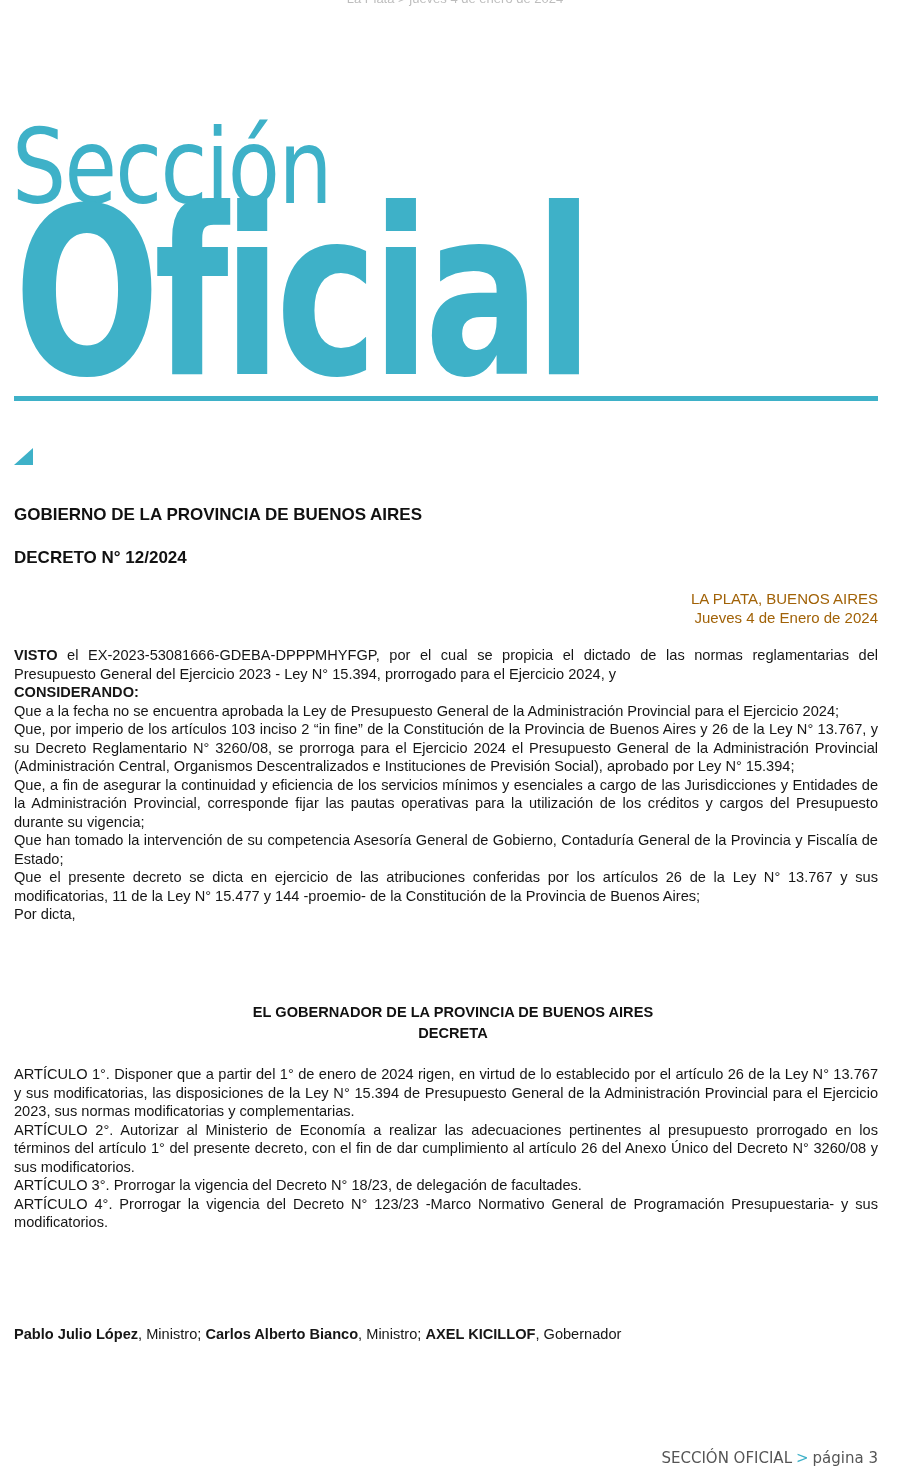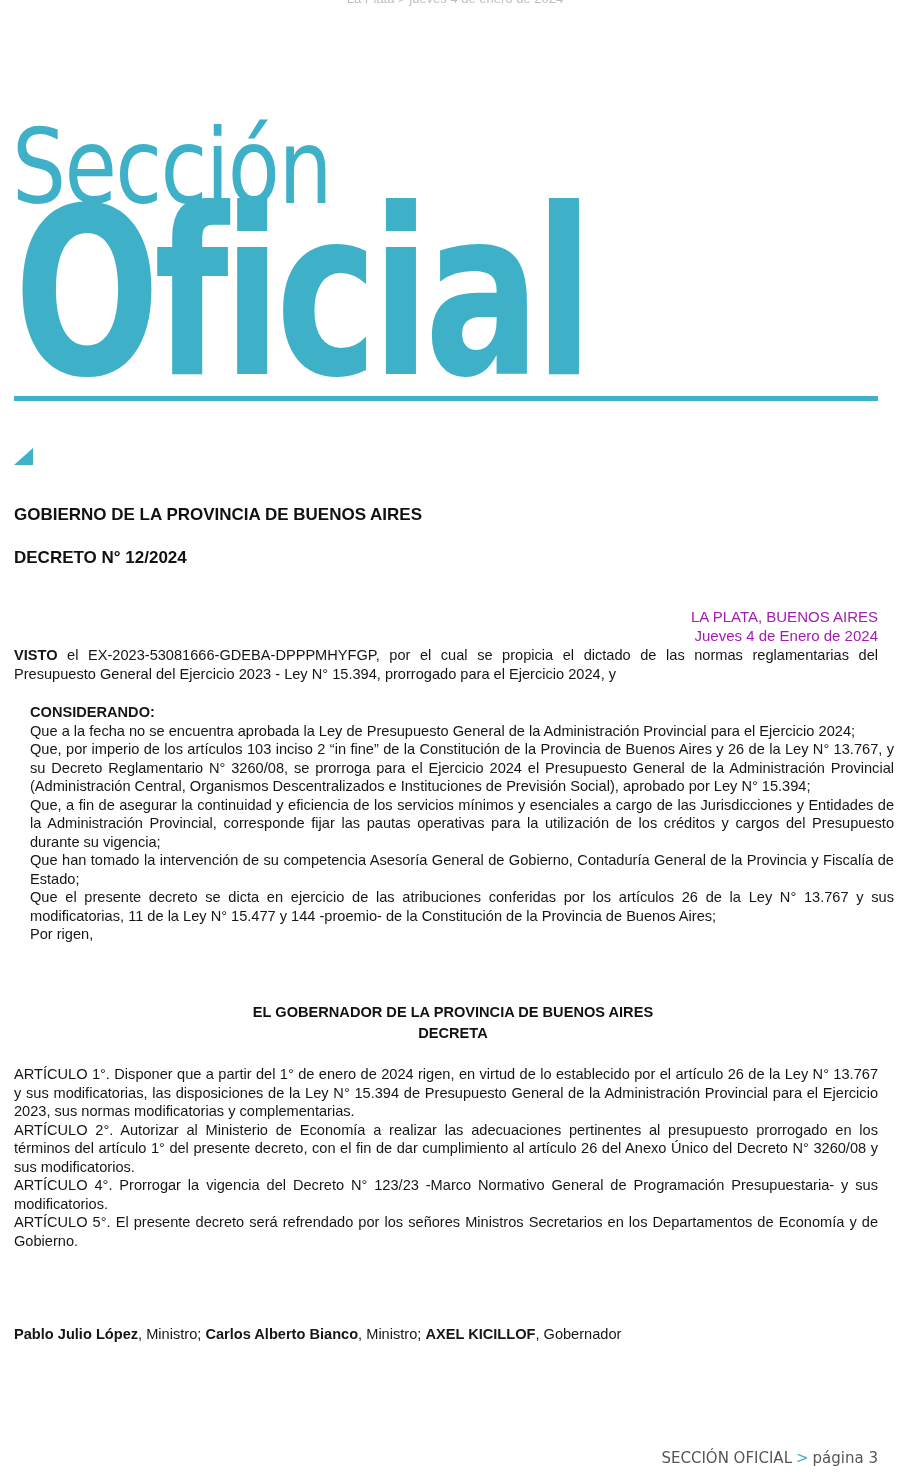--- a/index.html
+++ b/index.html
@@ -5,21 +5,21 @@
     html, body { margin: 0; padding: 0; background: #ffffff; }
     body { width: 910px; height: 1482px; position: relative; overflow: hidden; font-family: "Liberation Sans", sans-serif; color: #111; }
     .topline { position: absolute; top: -9px; left: 0; width: 910px; text-align: center; font-size: 13px; color: #bdbdbd; }
     .seccion { position: absolute; left: 12px; top: 115px; font-family: "DejaVu Sans", sans-serif; font-size: 104px; color: #3eb1c8; letter-spacing: -2px; line-height: 1; font-weight: normal; transform: scaleX(0.82); transform-origin: left top; }
     .oficial { position: absolute; left: 14px; top: 178px; font-family: "DejaVu Sans", sans-serif; font-weight: bold; font-size: 232px; color: #3eb1c8; letter-spacing: -8px; line-height: 1; transform: scaleX(0.74); transform-origin: left top; }
     .rule { position: absolute; left: 14px; top: 396px; width: 864px; height: 5px; background: #3eb1c8; }
     .decretos { position: absolute; left: 14px; top: 448px; display: flex; align-items: flex-end; }
     .tri { width: 0; height: 0; border-left: 19px solid transparent; border-bottom: 17px solid #3eb1c8; margin-right: 3px; margin-bottom: 5px; }
     .decretos-label { font-family: "DejaVu Sans", sans-serif; font-weight: bold; font-size: 32px; color: #3eb1c8; letter-spacing: 0px; line-height: 1; }
     .h-bold { position: absolute; left: 14px; font-weight: bold; font-size: 17px; }
-    .place { position: absolute; right: 32px; top: 589px; text-align: right; font-size: 15px; line-height: 19px; color: #a21caf; margin-top: 18px; }
+    .place { position: absolute; right: 32px; top: 589px; text-align: right; font-size: 15px; line-height: 19px; color: #a16207; }
     .body { position: absolute; left: 14px; width: 864px; font-size: 14.6px; line-height: 18.5px; text-align: justify; color: #161616; }
     .body p { margin: 0; }
     .center-block { position: absolute; left: 0; width: 890px; text-align: center; font-weight: bold; font-size: 14.6px; line-height: 21px; }
     .footer { position: absolute; right: 32px; top: 1449px; font-family: "DejaVu Sans", sans-serif; font-weight: normal; font-size: 15px; color: #555; }
     .footer .gt { color: #3eb1c8; margin: 0 4px; }
     b { font-weight: bold; }
   </style>
 </head>
 <body>
 
@@ -38,40 +38,40 @@
 
 <div class="place">
   <div>LA PLATA, BUENOS AIRES</div>
   <div>Jueves 4 de Enero de 2024</div>
 </div>
 
 <div class="body" style="top:646px;">
   <p><b>VISTO</b><span> el EX-2023-53081666-GDEBA-DPPPMHYFGP, por el cual se propicia el dictado de las normas reglamentarias del Presupuesto General del Ejercicio 2023 - Ley N° 15.394, prorrogado para el Ejercicio 2024, y</span></p>
 </div>
 
-<div class="body" style="top:703px;margin-left:16px;">
+<div class="body" style="top:683px;">
   <p><b>CONSIDERANDO:</b></p>
   <p>Que a la fecha no se encuentra aprobada la Ley de Presupuesto General de la Administración Provincial para el Ejercicio 2024;</p>
   <p>Que, por imperio de los artículos 103 inciso 2 “in fine” de la Constitución de la Provincia de Buenos Aires y 26 de la Ley N° 13.767, y su Decreto Reglamentario N° 3260/08, se prorroga para el Ejercicio 2024 el Presupuesto General de la Administración Provincial (Administración Central, Organismos Descentralizados e Instituciones de Previsión Social), aprobado por Ley N° 15.394;</p>
   <p>Que, a fin de asegurar la continuidad y eficiencia de los servicios mínimos y esenciales a cargo de las Jurisdicciones y Entidades de la Administración Provincial, corresponde fijar las pautas operativas para la utilización de los créditos y cargos del Presupuesto durante su vigencia;</p>
   <p>Que han tomado la intervención de su competencia Asesoría General de Gobierno, Contaduría General de la Provincia y Fiscalía de Estado;</p>
   <p>Que el presente decreto se dicta en ejercicio de las atribuciones conferidas por los artículos 26 de la Ley N° 13.767 y sus modificatorias, 11 de la Ley N° 15.477 y 144 -proemio- de la Constitución de la Provincia de Buenos Aires;</p>
-  <p>Por rigen,</p>
+  <p>Por dicta,</p>
 </div>
 
 <div class="center-block" style="top:1002px;margin-left:8px;">
   <div>EL GOBERNADOR DE LA PROVINCIA DE BUENOS AIRES</div>
   <div>DECRETA</div>
 </div>
 
 <div class="body" style="top:1065px;">
   <p>ARTÍCULO 1°. Disponer que a partir del 1° de enero de 2024 rigen, en virtud de lo establecido por el artículo 26 de la Ley N° 13.767 y sus modificatorias, las disposiciones de la Ley N° 15.394 de Presupuesto General de la Administración Provincial para el Ejercicio 2023, sus normas modificatorias y complementarias.</p>
   <p>ARTÍCULO 2°. Autorizar al Ministerio de Economía a realizar las adecuaciones  pertinentes al presupuesto prorrogado en los términos del artículo 1° del presente decreto, con el fin de dar cumplimiento al artículo 26 del Anexo Único del Decreto N° 3260/08 y sus modificatorios.</p>
+  <p>ARTÍCULO 3°. Prorrogar la vigencia del Decreto N° 18/23, de delegación de facultades.</p>
   <p>ARTÍCULO 4°. Prorrogar la vigencia del Decreto N° 123/23 -Marco Normativo General de Programación Presupuestaria- y sus modificatorios.</p>
-  <p>ARTÍCULO 5°. El presente decreto será refrendado por los señores Ministros Secretarios en los Departamentos de Economía y de Gobierno.</p>
 </div>
 
 <div class="body" style="top:1325px;">
   <p>
     <b>Pablo Julio López</b><span>, Ministro; </span><b>Carlos Alberto Bianco</b><span>, Ministro; </span><b>AXEL KICILLOF</b><span>, Gobernador</span>
   </p>
 </div>
 
 <div class="footer">
   <span>SECCIÓN OFICIAL</span><span class="gt">&gt;</span><span>página 3</span>

